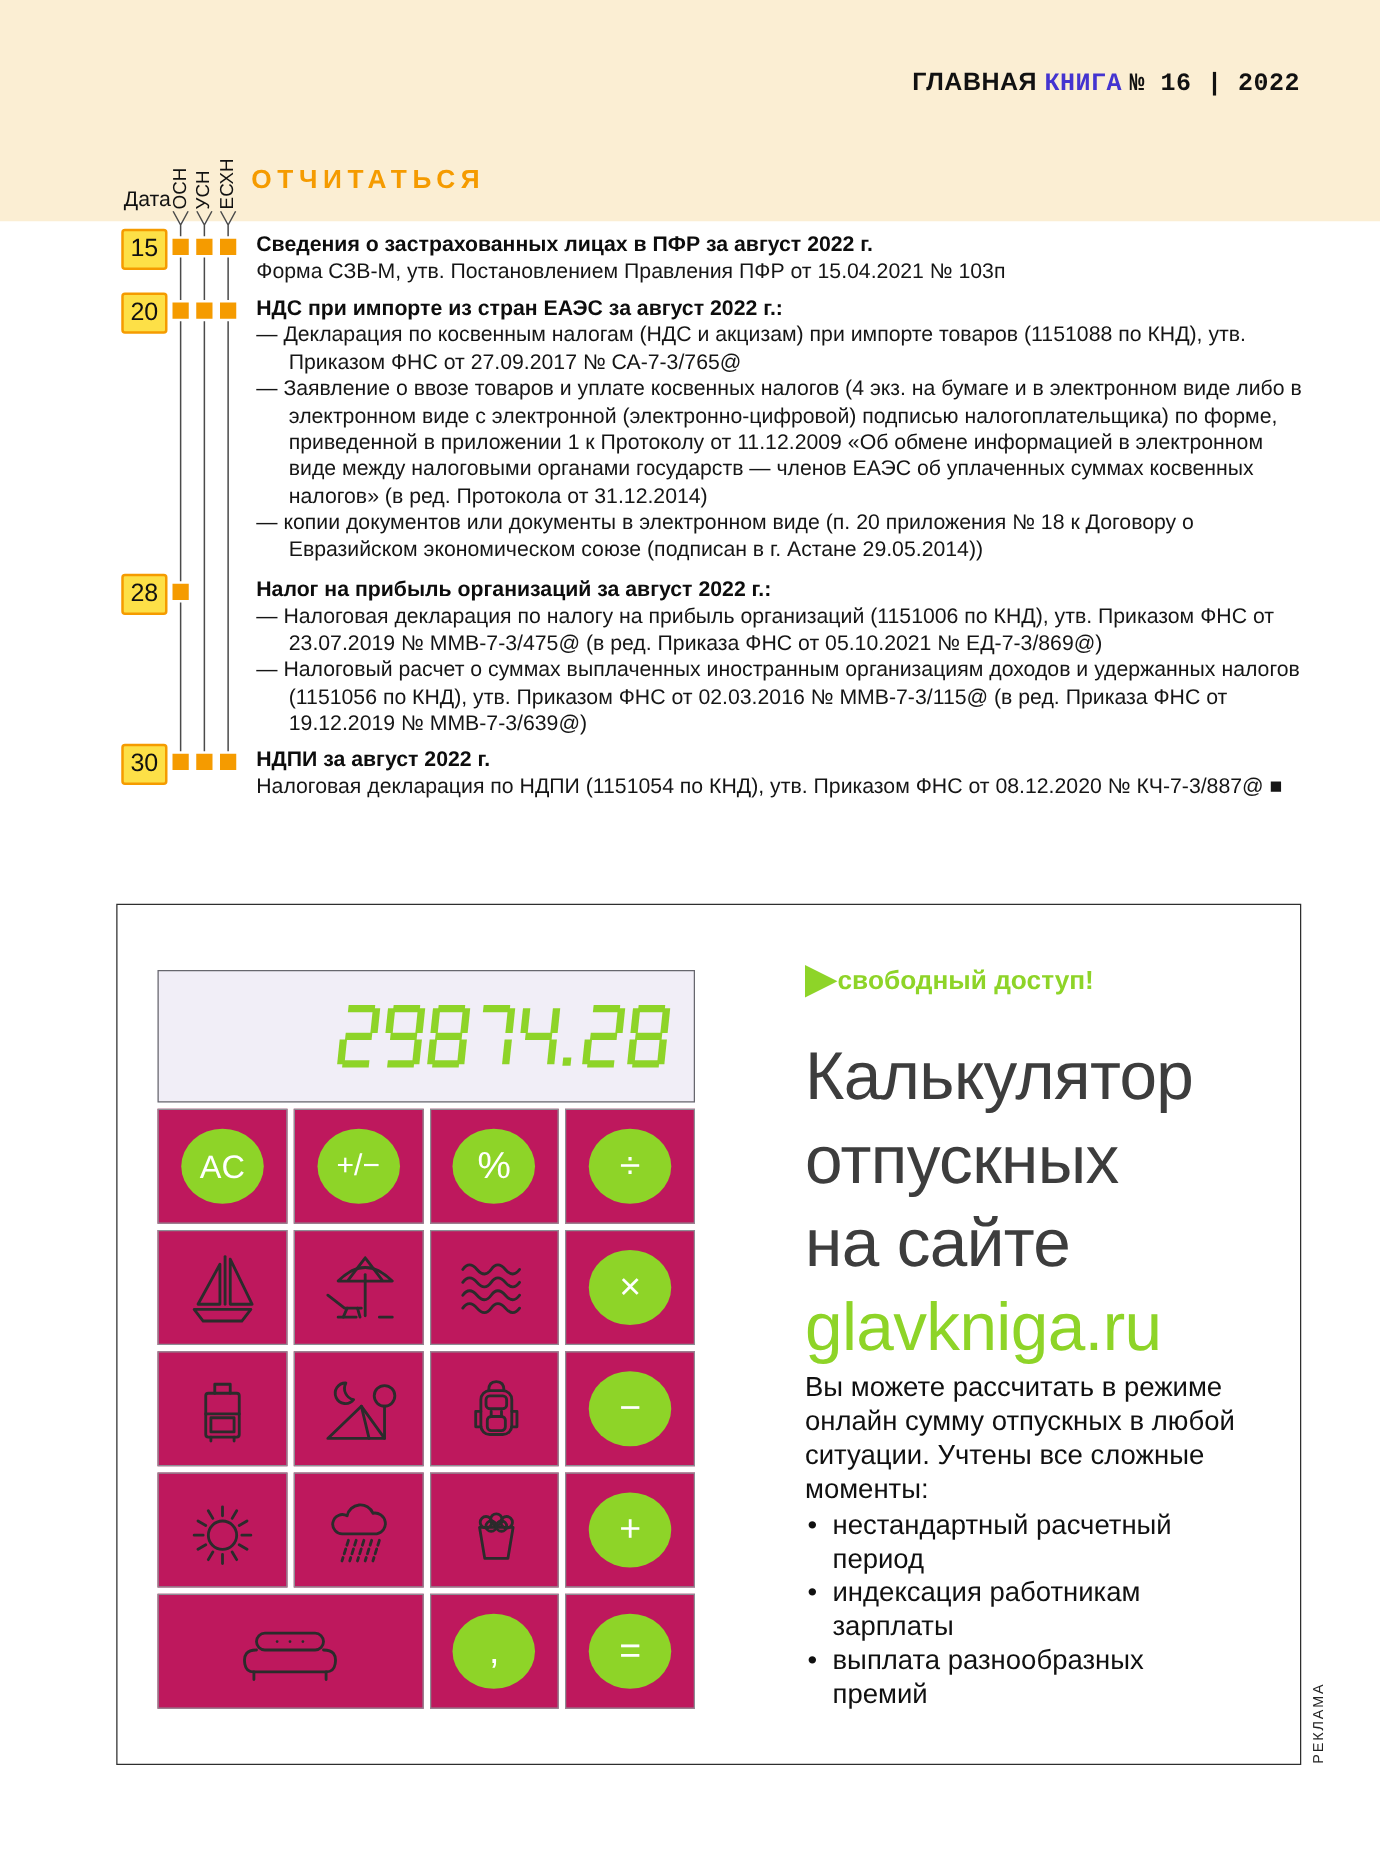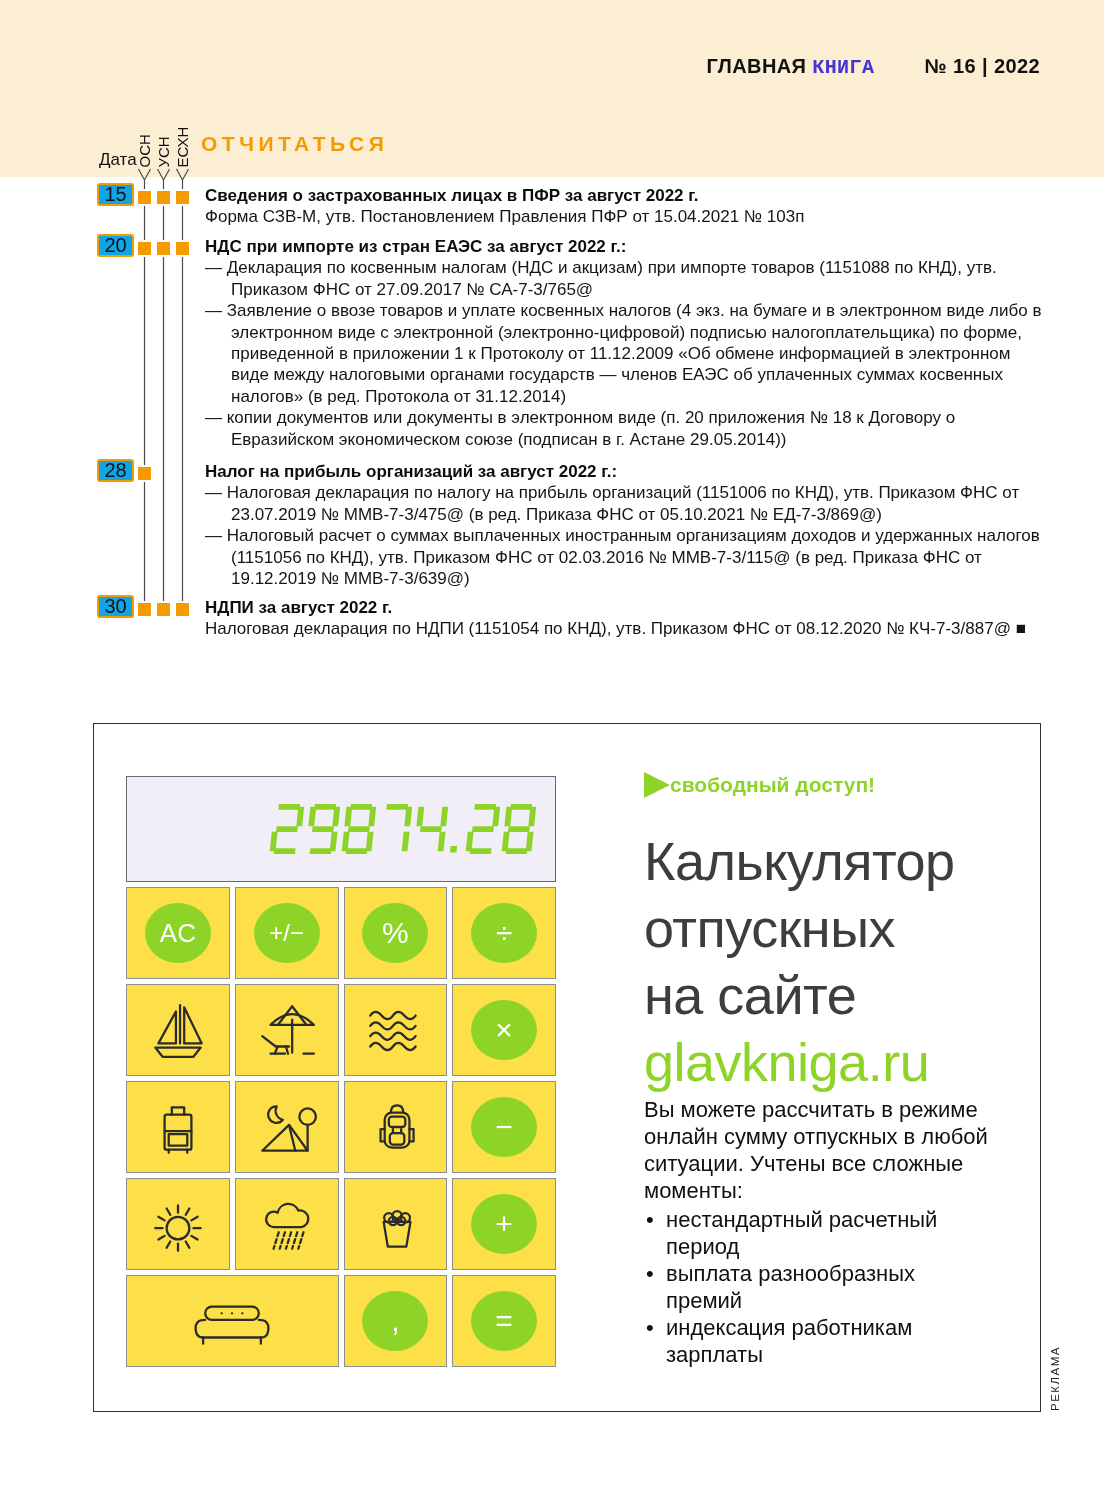--- a/index.html
+++ b/index.html
@@ -8,46 +8,46 @@
   }
   *{margin:0;padding:0;box-sizing:border-box;}
   html,body{background:#fff;}
   #canvas{position:relative;width:1104px;height:1500px;background:#fff;overflow:hidden;
     font-family:"Liberation Sans",sans-serif;color:var(--ink);}
   
   .band{position:absolute;left:0;top:0;width:1104px;height:177px;background:var(--cream);}
   .mag-header{position:absolute;top:55px;right:64px;font-size:20px;font-weight:bold;letter-spacing:.4px;}
   .mag-header .blk{color:#111;}
   .mag-header .blu{color:var(--brandblue);font-family:Liberation Mono, monospace;}
-  .mag-header .issue{font-family:Liberation Sans, sans-serif;color:#111;margin-left:44px;}
+  .mag-header .issue{font-family:Liberation Mono, monospace;color:#111;}
   
   .date-label{position:absolute;left:99px;top:150px;font-size:17px;color:#111;}
   .section-title{position:absolute;left:201px;top:132px;font-size:21px;font-weight:bold;
     letter-spacing:4.5px;color:var(--orange);}
   .regime{position:absolute;width:64px;height:15px;font-size:15px;color:#111;
     transform:rotate(-90deg);white-space:nowrap;line-height:15px;}
   
   .cal-lines{position:absolute;left:0;top:0;pointer-events:none;}
   
-  .datebox{position:absolute;left:97px;width:37px;height:23px;background:#0ea5e9;
+  .datebox{position:absolute;left:97px;width:37px;height:33px;background:#fde047;
     border:2.5px solid var(--orange);border-radius:3px;display:flex;align-items:center;
     justify-content:center;font-size:20px;color:#111;}
   .marker{position:absolute;width:13px;height:13px;background:var(--orange);
     box-shadow:0 0 0 2px #fff;}
   
   .entry{position:absolute;left:205px;width:843px;font-size:17px;line-height:21.4px;color:#151515;}
   .entry .t{font-weight:bold;color:#0d0d0d;}
   .entry .item{padding-left:26px;text-indent:-26px;}
   
   .ad{position:absolute;left:93px;top:723px;width:948px;height:689px;border:1.5px solid #2e2e2e;background:#fff;}
   .calc{position:absolute;left:32px;top:52px;width:430px;display:grid;
     grid-template-columns:repeat(4,1fr);grid-template-rows:106px repeat(5,92px);gap:5px;}
   .calc .display{grid-column:1/5;background:#f1eef7;border:1px solid #67676e;
     display:flex;justify-content:flex-end;align-items:center;gap:3px;padding-right:18px;}
-  .cell{background:#fde047;border:1px solid #8d8d94;display:flex;align-items:center;justify-content:center;}
+  .cell{background:#be185d;border:1px solid #8d8d94;display:flex;align-items:center;justify-content:center;}
   .cell.wide{grid-column:1/3;}
   .key{width:66px;height:60px;border-radius:50%;background:var(--green);color:#fff;
     display:flex;align-items:center;justify-content:center;font-size:30px;border:none;cursor:pointer;
     font-family:"Liberation Sans",sans-serif;}
   .key.small{font-size:24px;}
   .key.ac{font-size:26px;}
   .cell svg{stroke:#2b2b2b;fill:none;stroke-width:2.2;stroke-linecap:round;stroke-linejoin:round;}
   
   .ad-right{position:absolute;left:550px;top:44px;width:400px;}
   .badge{display:flex;align-items:center;margin-top:4px;}
@@ -331,20 +331,20 @@
       </div>
       <div class="headline">
         <div>Калькулятор</div>
         <div>отпускных</div>
         <div>на сайте</div>
         <div class="site">glavkniga.ru</div>
       </div>
       <div class="ad-body">Вы можете рассчитать в режиме онлайн сумму отпускных в любой ситуации. Учтены все сложные моменты:</div>
       <div class="bullets">
         <div class="bullet-row">нестандартный расчетный период</div>
+        <div class="bullet-row">индексация работникам зарплаты</div>
         <div class="bullet-row">выплата разнообразных премий</div>
-        <div class="bullet-row">индексация работникам зарплаты</div>
       </div>
     </div>
   </div>
 
   <div class="reklama">РЕКЛАМА</div>
 </div>
 
 </body></html>

